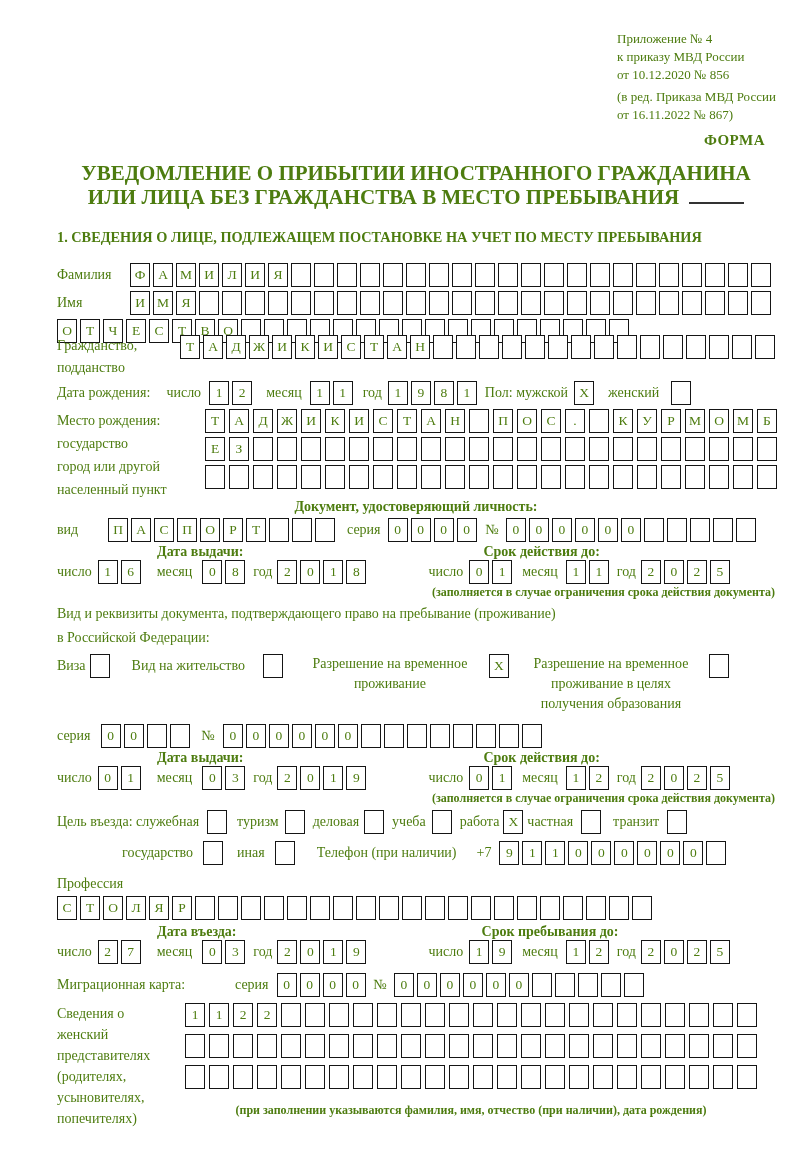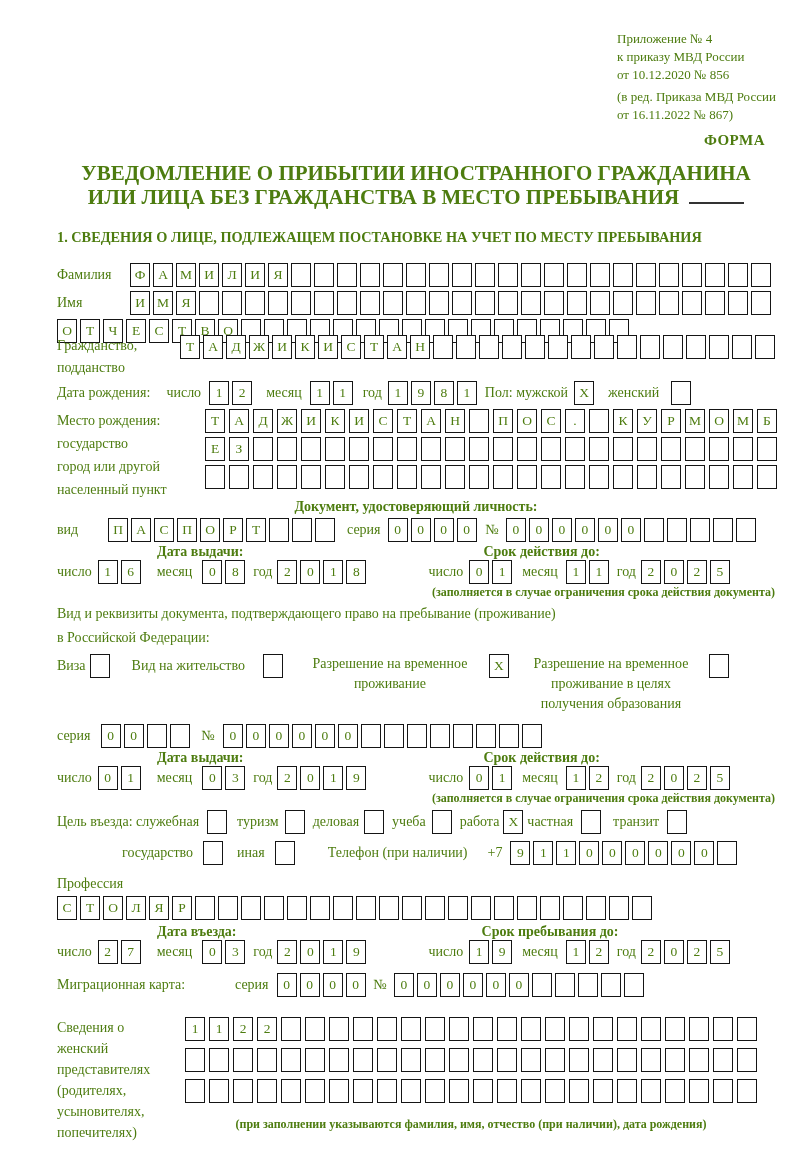--- a/index.html
+++ b/index.html
@@ -524,21 +524,21 @@
 
   <div class="row" style="margin-top:7px;">
     <span class="lab" style="margin-left:65px;margin-right:10px;">государство</span>
     <div class="cells">
         <span class="cell"></span>
       </div>
     <span class="lab" style="margin-left:14px;margin-right:10px;">иная</span>
     <div class="cells">
         <span class="cell"></span>
       </div>
-    <span class="lab" style="margin-left:33px;font-family:Liberation Serif, serif;">Телефон (при наличии)</span>
+    <span class="lab" style="margin-left:22px;font-family:Liberation Serif, serif;">Телефон (при наличии)</span>
     <span class="lab" style="margin-left:20px;margin-right:8px;">+7</span>
     <div class="cells">
         <span class="cell">9</span>
         <span class="cell">1</span>
         <span class="cell">1</span>
         <span class="cell">0</span>
         <span class="cell">0</span>
         <span class="cell">0</span>
         <span class="cell">0</span>
         <span class="cell">0</span>
@@ -639,21 +639,21 @@
         <span class="cell">0</span>
         <span class="cell">0</span>
         <span class="cell"></span>
         <span class="cell"></span>
         <span class="cell"></span>
         <span class="cell"></span>
         <span class="cell"></span>
       </div>
   </div>
 
-  <div class="row" style="margin-top:20px;">
+  <div class="row" style="margin-top:6px;">
     <div class="lab2" style="width:128px;line-height:21px;">
       <div>Сведения о</div>
       <div>женский</div>
       <div>представителях</div>
       <div>(родителях,</div>
       <div>усыновителях,</div>
       <div>попечителях)</div>
     </div>
     <div class="vcol" style="gap:7px;">
       <div class="cells g4">

